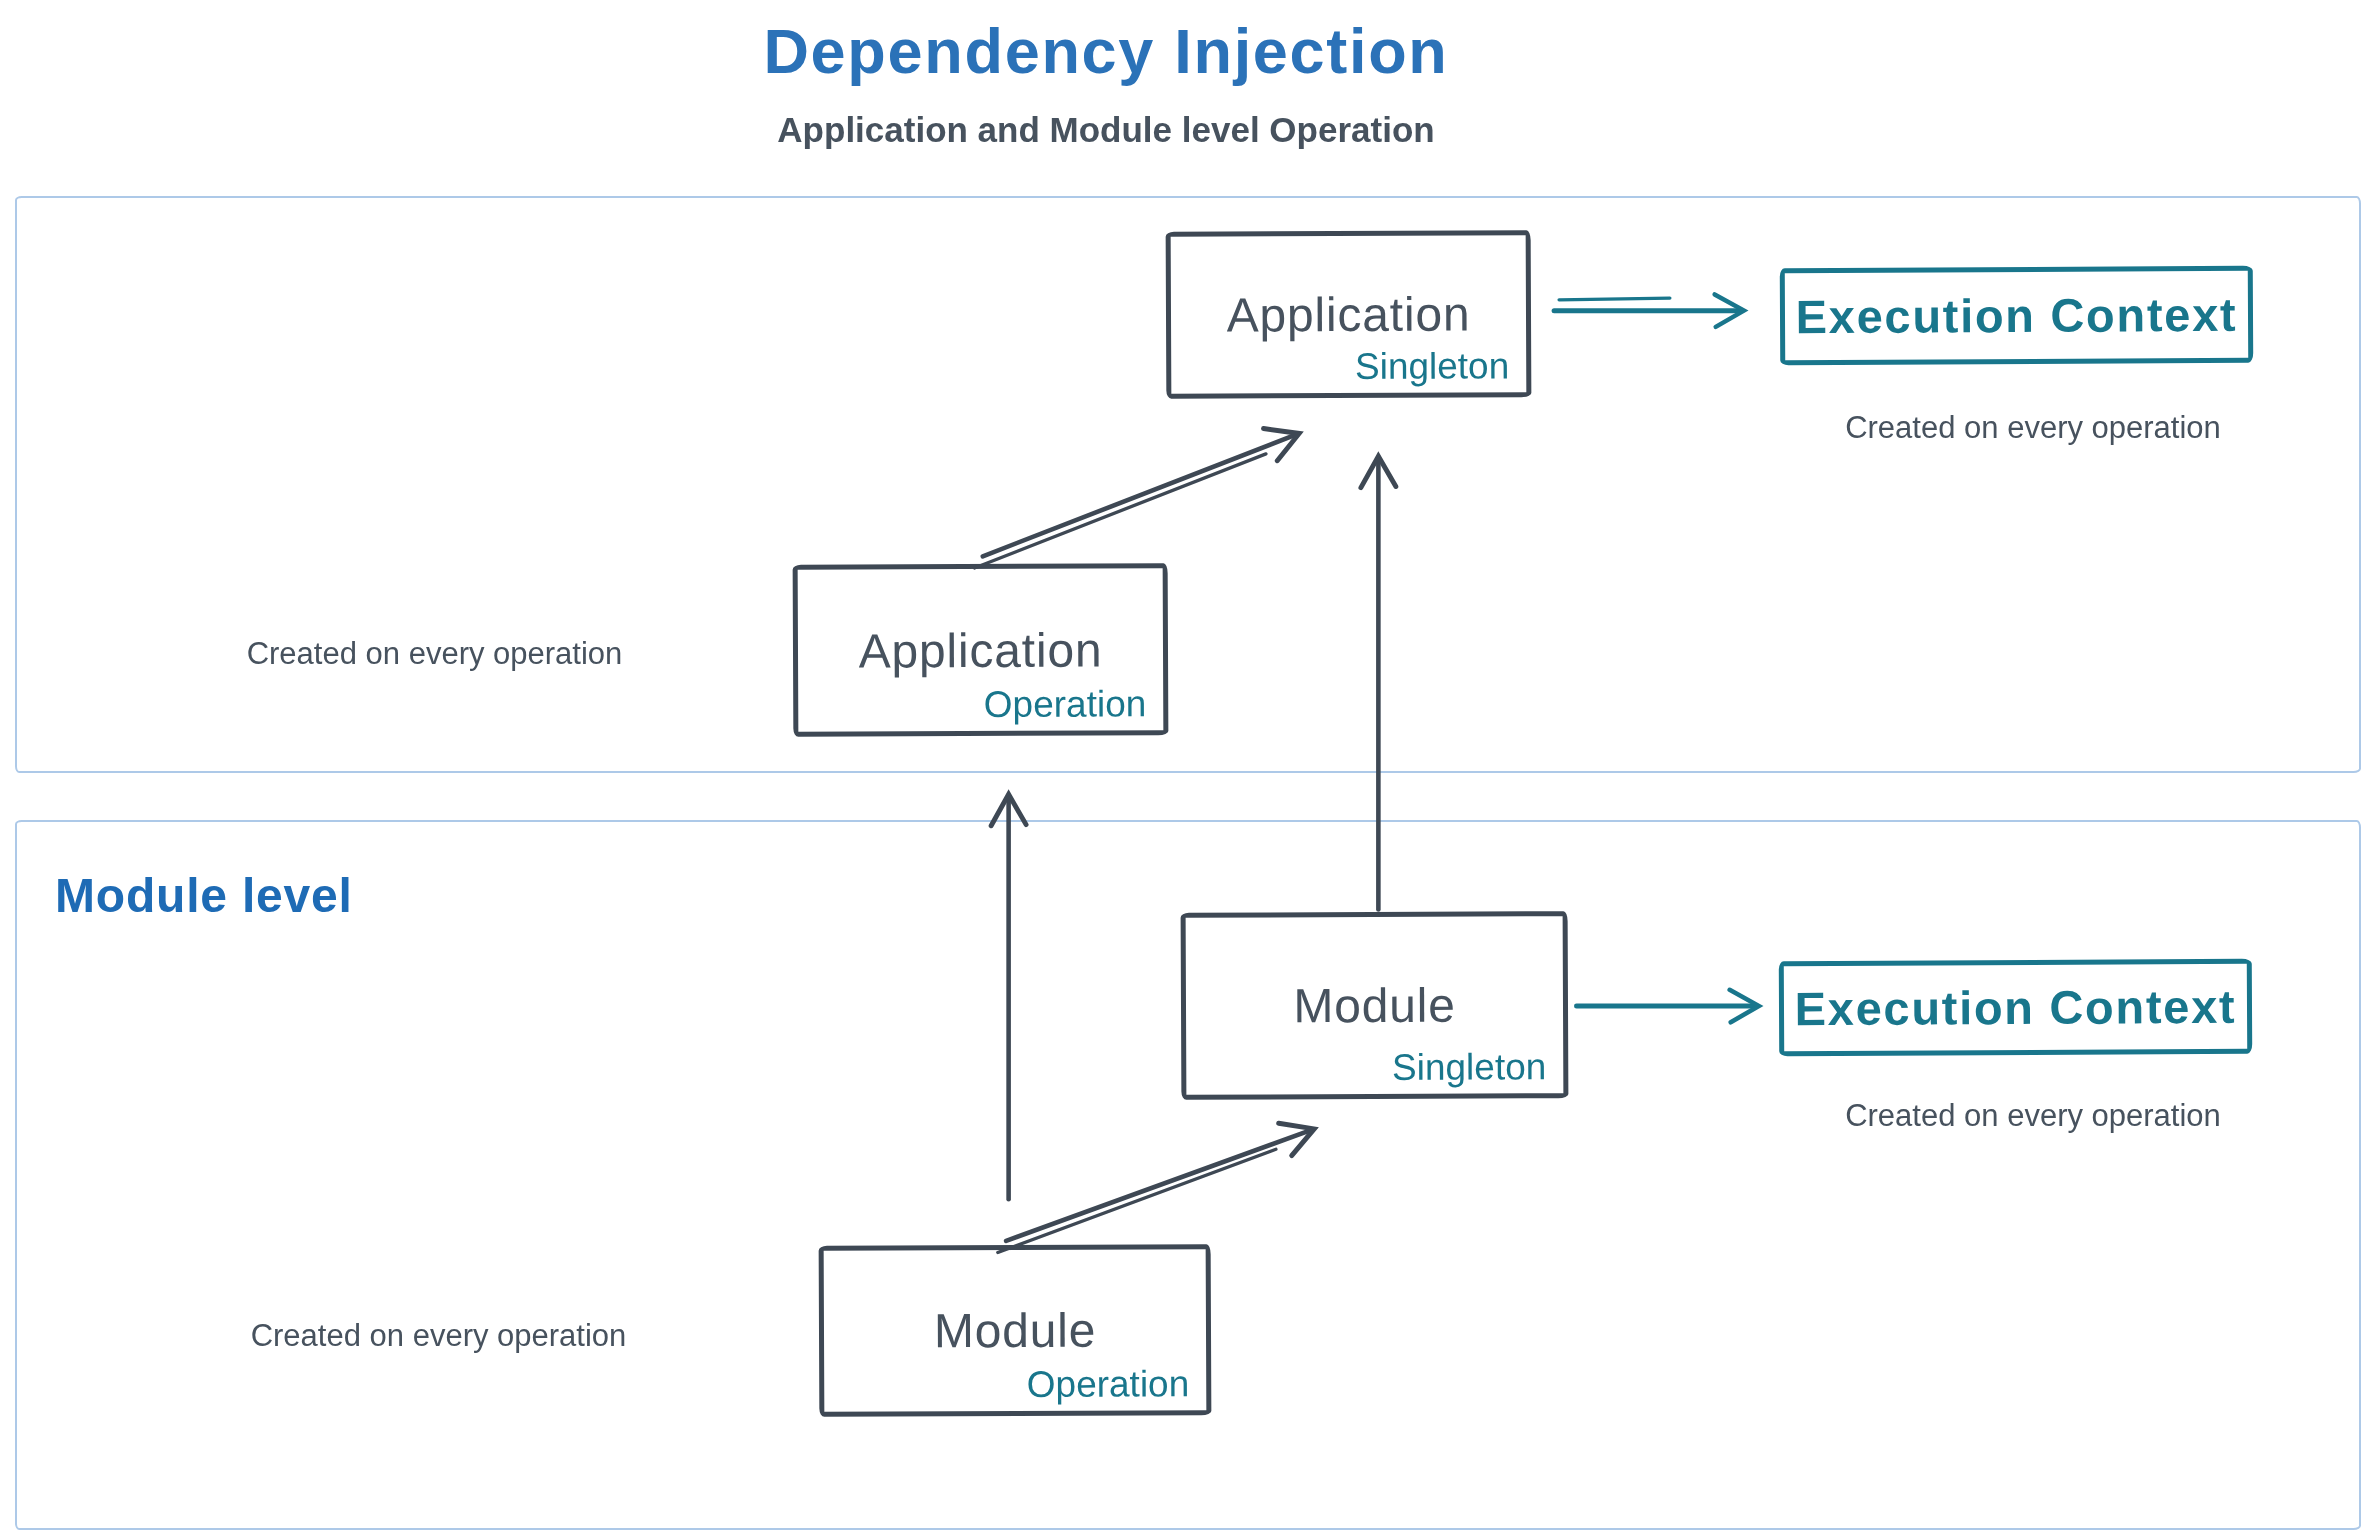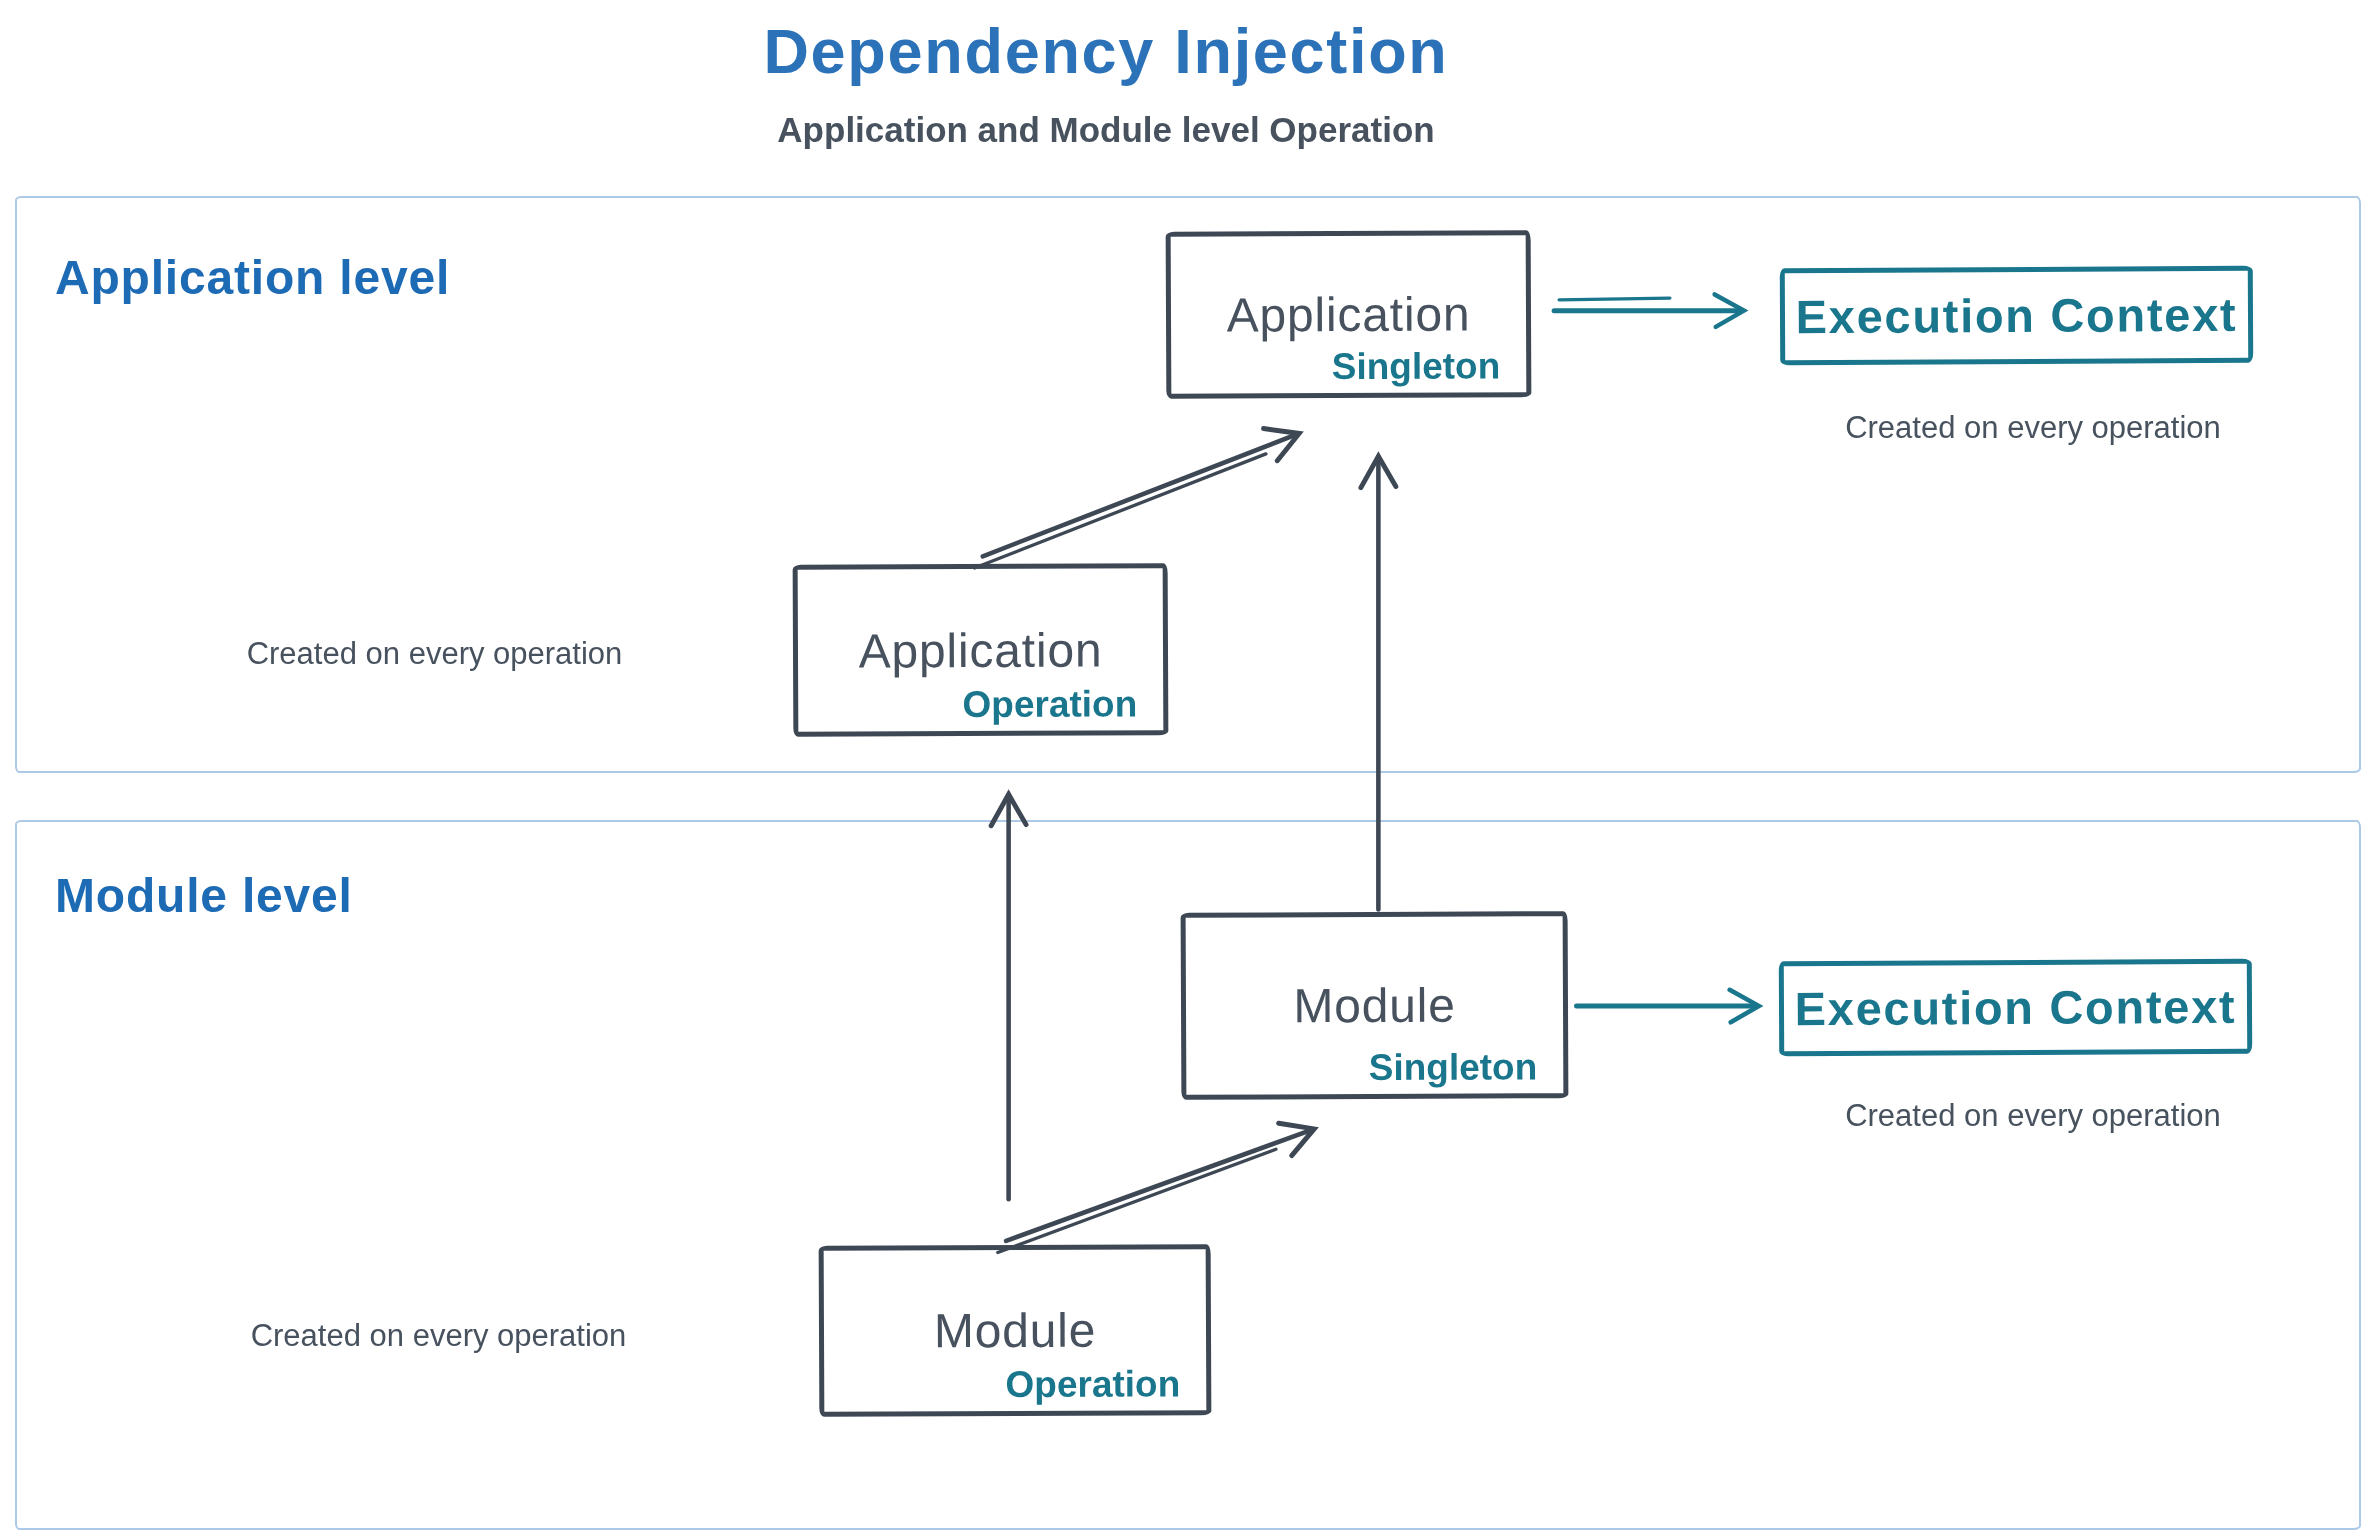--- a/index.html
+++ b/index.html
@@ -50,22 +50,22 @@
     background: #ffffff;
     display: flex; align-items: center; justify-content: center;
     transform: rotate(-0.25deg);
   }
   .node .box-name {
     font-size: 48px; font-weight: 500;
     color: var(--dark);
     letter-spacing: 0.8px;
   }
   .node .box-tag {
-    position: absolute; right: 26px; bottom: 5px;
-    font-size: 37px; font-weight: 700;
+    position: absolute; right: 17px; bottom: 5px;
+    font-size: 37px; font-weight: 400;
     color: var(--teal);
     margin-top: 15px;
   }
 
   .node.app-singleton    { left: 1166px; top: 231px;  width: 355px; height: 157px; }
   .node.app-operation    { left: 793px;  top: 564px;  width: 365px; height: 162px; }
   .node.module-singleton { left: 1181px; top: 912px; width: 377px; height: 177px; }
   .node.module-operation { left: 819px;  top: 1245px; width: 382px; height: 161px; }
 
   .exec {
@@ -103,21 +103,20 @@
 <body>
 
 <div class="canvas">
 
   <div class="abs title">Dependency Injection</div>
   <div class="abs subtitle">Application and Module level Operation</div>
 
   <div class="abs region application"></div>
   <div class="abs region module"></div>
 
-  <div class="abs region-label application">Application level</div>
   <div class="abs region-label module">Module level</div>
 
   <div class="abs node app-singleton">
     <span class="box-name">Application</span>
     <span class="box-tag">Singleton</span>
   </div>
 
   <div class="abs node app-operation">
     <span class="box-name">Application</span>
     <span class="box-tag">Operation</span>

